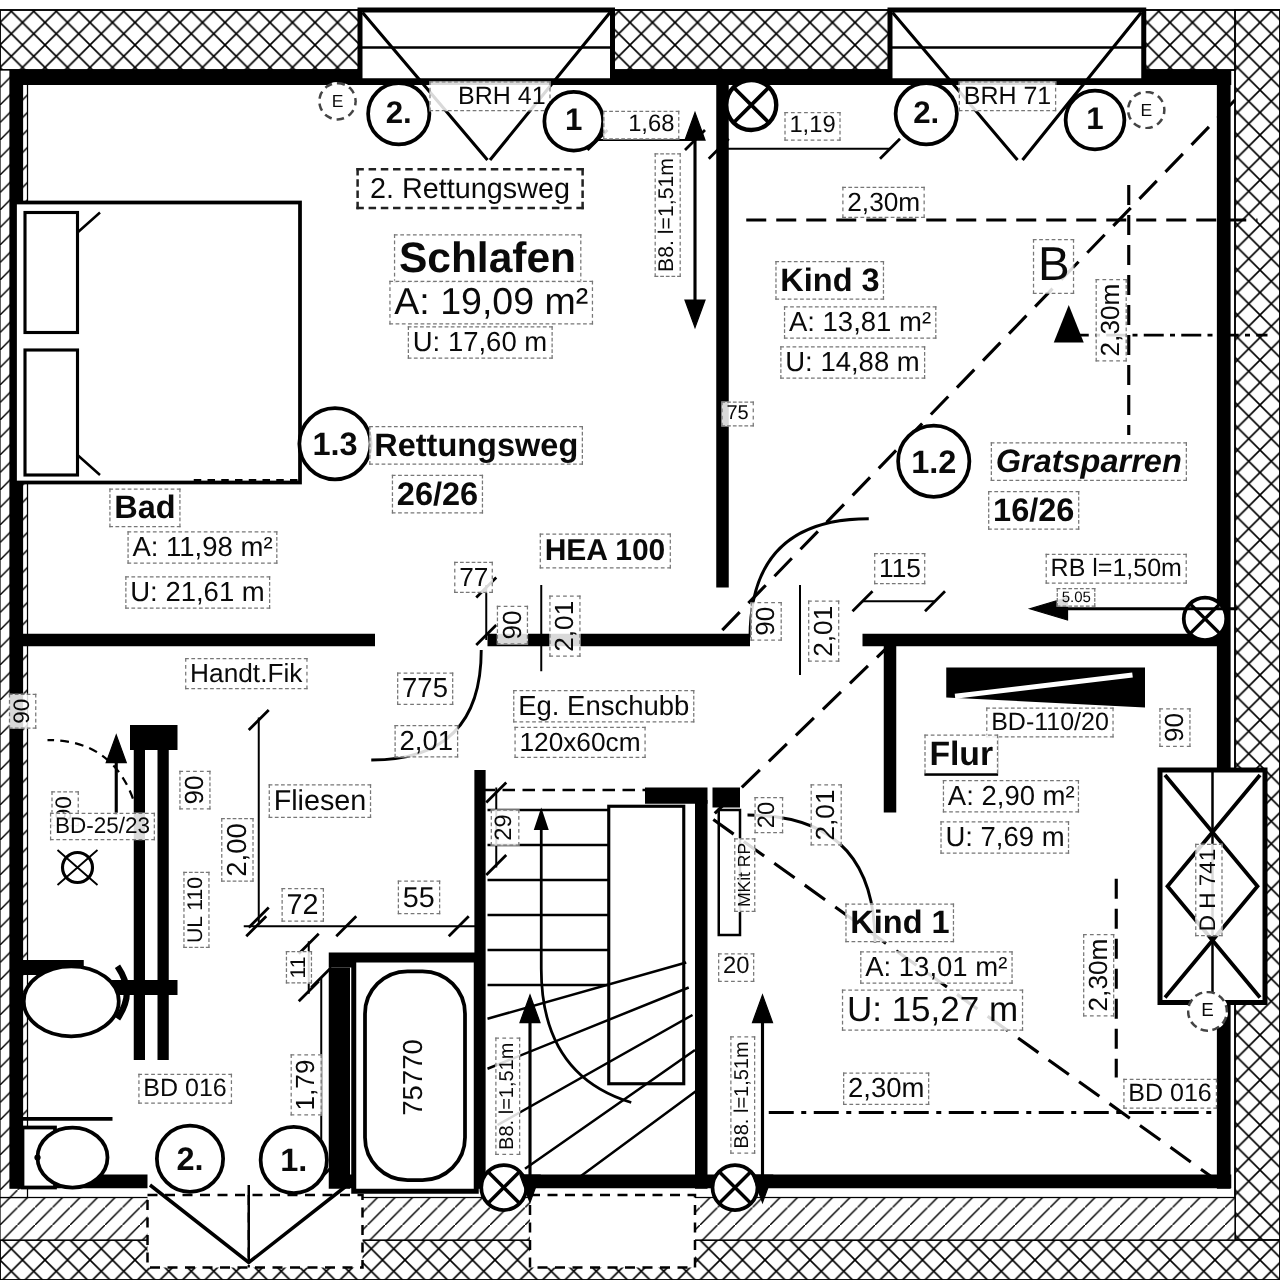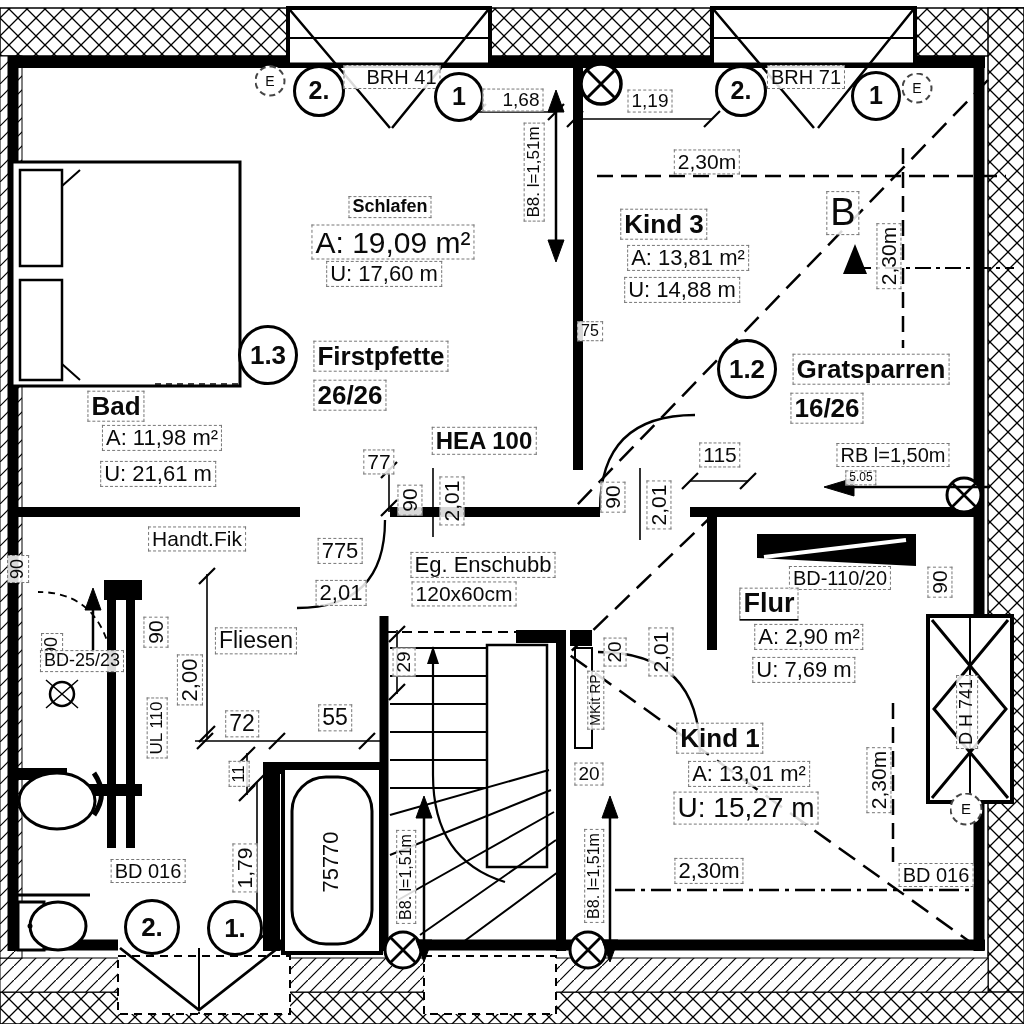--- a/index.html
+++ b/index.html
@@ -225,43 +225,44 @@
   </g>
 </svg>
 
 <div id="labels">
       <div class="lbl circ thin" style="left: 270px; top: 81px; font-size: 14px; --r: 0deg; width: 27px; height: 27px;">E</div>
       <div class="lbl circ b" style="left: 319px; top: 91px; font-size: 25px; --r: 0deg; width: 46px; height: 46px;">2.</div>
       <div class="lbl" style="left: 392px; top: 77px; font-size: 20px; padding-left: 22px; --r: 0deg;">BRH 41</div>
       <div class="lbl circ b" style="left: 459px; top: 97px; font-size: 25px; --r: 0deg; width: 44px; height: 44px;">1</div>
       <div class="lbl" style="left: 513px; top: 100px; font-size: 19px; padding-left: 19px; --r: 0deg;">1,68</div>
       <div class="lbl" style="left: 534px; top: 172px; font-size: 17px; --r: -90deg;">B8. l=1,51m</div>
-      <div class="lbl b" style="left: 390px; top: 207px; font-size: 18px; --r: 0deg;">Schlafen</div>
+      <div class="lbl thick" style="left: 376px; top: 151px; font-size: 23px; --r: 0deg;">2. Rettungsweg</div>
+      <div class="lbl b" style="left: 390px; top: 207px; font-size: 34px; --r: 0deg;">Schlafen</div>
       <div class="lbl" style="left: 393px; top: 242px; font-size: 30px; --r: 0deg;">A: 19,09 m²</div>
       <div class="lbl" style="left: 384px; top: 274px; font-size: 22px; --r: 0deg;">U: 17,60 m</div>
       <div class="lbl" style="left: 650px; top: 101px; font-size: 19px; --r: 0deg;">1,19</div>
       <div class="lbl circ b" style="left: 741px; top: 91px; font-size: 25px; --r: 0deg; width: 46px; height: 46px;">2.</div>
       <div class="lbl" style="left: 806px; top: 77px; font-size: 20px; --r: 0deg;">BRH 71</div>
       <div class="lbl circ b" style="left: 876px; top: 96px; font-size: 25px; --r: 0deg; width: 44px; height: 44px;">1</div>
       <div class="lbl circ thin" style="left: 917px; top: 88px; font-size: 14px; --r: 0deg; width: 27px; height: 27px;">E</div>
       <div class="lbl" style="left: 707px; top: 162px; font-size: 21px; --r: 0deg;">2,30m</div>
       <div class="lbl b" style="left: 664px; top: 224px; font-size: 26px; --r: 0deg;">Kind 3</div>
       <div class="lbl" style="left: 688px; top: 258px; font-size: 22px; --r: 0deg;">A: 13,81 m²</div>
       <div class="lbl" style="left: 682px; top: 290px; font-size: 22px; --r: 0deg;">U: 14,88 m</div>
       <div class="lbl" style="left: 843px; top: 213px; font-size: 38px; --r: 0deg;">B</div>
       <div class="lbl" style="left: 889px; top: 256px; font-size: 21px; --r: -90deg;">2,30m</div>
       <div class="lbl" style="left: 590px; top: 331px; font-size: 16px; --r: 0deg;">75</div>
       <div class="lbl circ b" style="left: 268px; top: 355px; font-size: 26px; --r: 0deg; width: 54px; height: 54px;">1.3</div>
-      <div class="lbl b" style="left: 381px; top: 356px; font-size: 26px; --r: 0deg;">Firstpfette</div>
+      <div class="lbl b" style="left: 381px; top: 356px; font-size: 26px; --r: 0deg;">Rettungsweg</div>
       <div class="lbl b" style="left: 350px; top: 395px; font-size: 26px; --r: 0deg;">26/26</div>
       <div class="lbl b" style="left: 116px; top: 406px; font-size: 26px; --r: 0deg;">Bad</div>
       <div class="lbl" style="left: 162px; top: 438px; font-size: 22px; --r: 0deg;">A: 11,98 m²</div>
       <div class="lbl" style="left: 158px; top: 474px; font-size: 22px; --r: 0deg;">U: 21,61 m</div>
       <div class="lbl circ b" style="left: 747px; top: 369px; font-size: 26px; --r: 0deg; width: 54px; height: 54px;">1.2</div>
-      <div class="lbl b" style="left: 871px; top: 369px; font-size: 26px; --r: 0deg;">Gratsparren</div>
+      <div class="lbl b" style="left: 871px; top: 369px; font-size: 26px; font-style: italic; --r: 0deg;">Gratsparren</div>
       <div class="lbl b" style="left: 827px; top: 408px; font-size: 26px; --r: 0deg;">16/26</div>
       <div class="lbl b" style="left: 484px; top: 441px; font-size: 24px; --r: 0deg;">HEA 100</div>
       <div class="lbl" style="left: 379px; top: 462px; font-size: 21px; --r: 0deg;">77</div>
       <div class="lbl" style="left: 720px; top: 455px; font-size: 21px; --r: 0deg;">115</div>
       <div class="lbl" style="left: 893px; top: 455px; font-size: 20px; --r: 0deg;">RB l=1,50m</div>
       <div class="lbl" style="left: 861px; top: 478px; font-size: 12px; --r: 0deg;">5.05</div>
       <div class="lbl" style="left: 410px; top: 500px; font-size: 21px; --r: -90deg;">90</div>
       <div class="lbl" style="left: 452px; top: 501px; font-size: 21px; --r: -90deg;">2,01</div>
       <div class="lbl" style="left: 613px; top: 497px; font-size: 21px; --r: -90deg;">90</div>
       <div class="lbl" style="left: 659px; top: 505px; font-size: 21px; --r: -90deg;">2,01</div>

